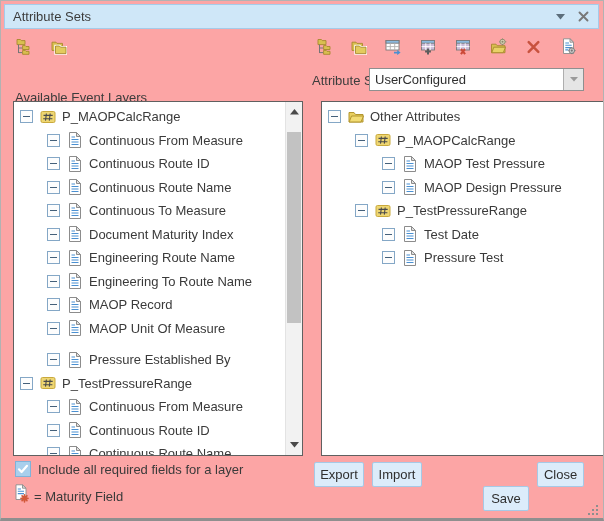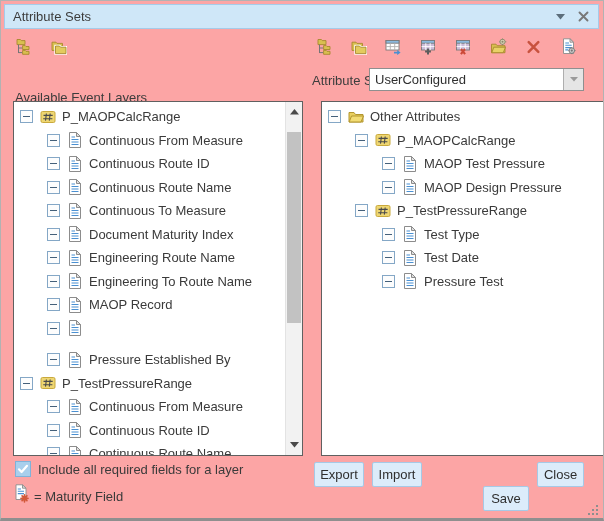--- a/index.html
+++ b/index.html
@@ -299,20 +299,21 @@
           <span class="expander"></span>
           <span class="ticon">
             <svg width="16" height="16" viewBox="0 0 16 16">
               <path d="M2.5 .5 H9.5 L13.5 4.5 V15.5 H2.5 Z" fill="#fff" stroke="#8c8c8c"></path>
               <path d="M9.5 .5 L13.5 4.5 H9.5 Z" fill="#e0e0e0" stroke="#8c8c8c"></path>
               <g stroke="#4a90d2" stroke-width="1.2">
                 <path d="M4.5 5 H8 M4.5 7.5 H11.5 M4.5 10 H11.5 M4.5 12.5 H11.5"></path>
               </g>
             </svg>
           </span>
+          <span class="tlabel">MAOP Unit Of Measure</span>
         </div>
         <div class="tree-row" style="padding-left: 33px; margin-top: 8px;">
           <span class="expander"></span>
           <span class="ticon">
             <svg width="16" height="16" viewBox="0 0 16 16">
               <path d="M2.5 .5 H9.5 L13.5 4.5 V15.5 H2.5 Z" fill="#fff" stroke="#8c8c8c"></path>
               <path d="M9.5 .5 L13.5 4.5 H9.5 Z" fill="#e0e0e0" stroke="#8c8c8c"></path>
               <g stroke="#4a90d2" stroke-width="1.2">
                 <path d="M4.5 5 H8 M4.5 7.5 H11.5 M4.5 10 H11.5 M4.5 12.5 H11.5"></path>
               </g>
@@ -453,33 +454,20 @@
           <span class="expander"></span>
           <span class="ticon">
             <svg width="16" height="16" viewBox="0 0 16 16">
               <path d="M2.5 .5 H9.5 L13.5 4.5 V15.5 H2.5 Z" fill="#fff" stroke="#8c8c8c"></path>
               <path d="M9.5 .5 L13.5 4.5 H9.5 Z" fill="#e0e0e0" stroke="#8c8c8c"></path>
               <g stroke="#4a90d2" stroke-width="1.2">
                 <path d="M4.5 5 H8 M4.5 7.5 H11.5 M4.5 10 H11.5 M4.5 12.5 H11.5"></path>
               </g>
             </svg>
           </span>
-          <span class="tlabel">Test Type</span>
-        </div>
-        <div class="tree-row" style="padding-left: 60px;">
-          <span class="expander"></span>
-          <span class="ticon">
-            <svg width="16" height="16" viewBox="0 0 16 16">
-              <path d="M2.5 .5 H9.5 L13.5 4.5 V15.5 H2.5 Z" fill="#fff" stroke="#8c8c8c"></path>
-              <path d="M9.5 .5 L13.5 4.5 H9.5 Z" fill="#e0e0e0" stroke="#8c8c8c"></path>
-              <g stroke="#4a90d2" stroke-width="1.2">
-                <path d="M4.5 5 H8 M4.5 7.5 H11.5 M4.5 10 H11.5 M4.5 12.5 H11.5"></path>
-              </g>
-            </svg>
-          </span>
           <span class="tlabel">Test Date</span>
         </div>
         <div class="tree-row" style="padding-left: 60px;">
           <span class="expander"></span>
           <span class="ticon">
             <svg width="16" height="16" viewBox="0 0 16 16">
               <path d="M2.5 .5 H9.5 L13.5 4.5 V15.5 H2.5 Z" fill="#fff" stroke="#8c8c8c"></path>
               <path d="M9.5 .5 L13.5 4.5 H9.5 Z" fill="#e0e0e0" stroke="#8c8c8c"></path>
               <g stroke="#4a90d2" stroke-width="1.2">
                 <path d="M4.5 5 H8 M4.5 7.5 H11.5 M4.5 10 H11.5 M4.5 12.5 H11.5"></path>

